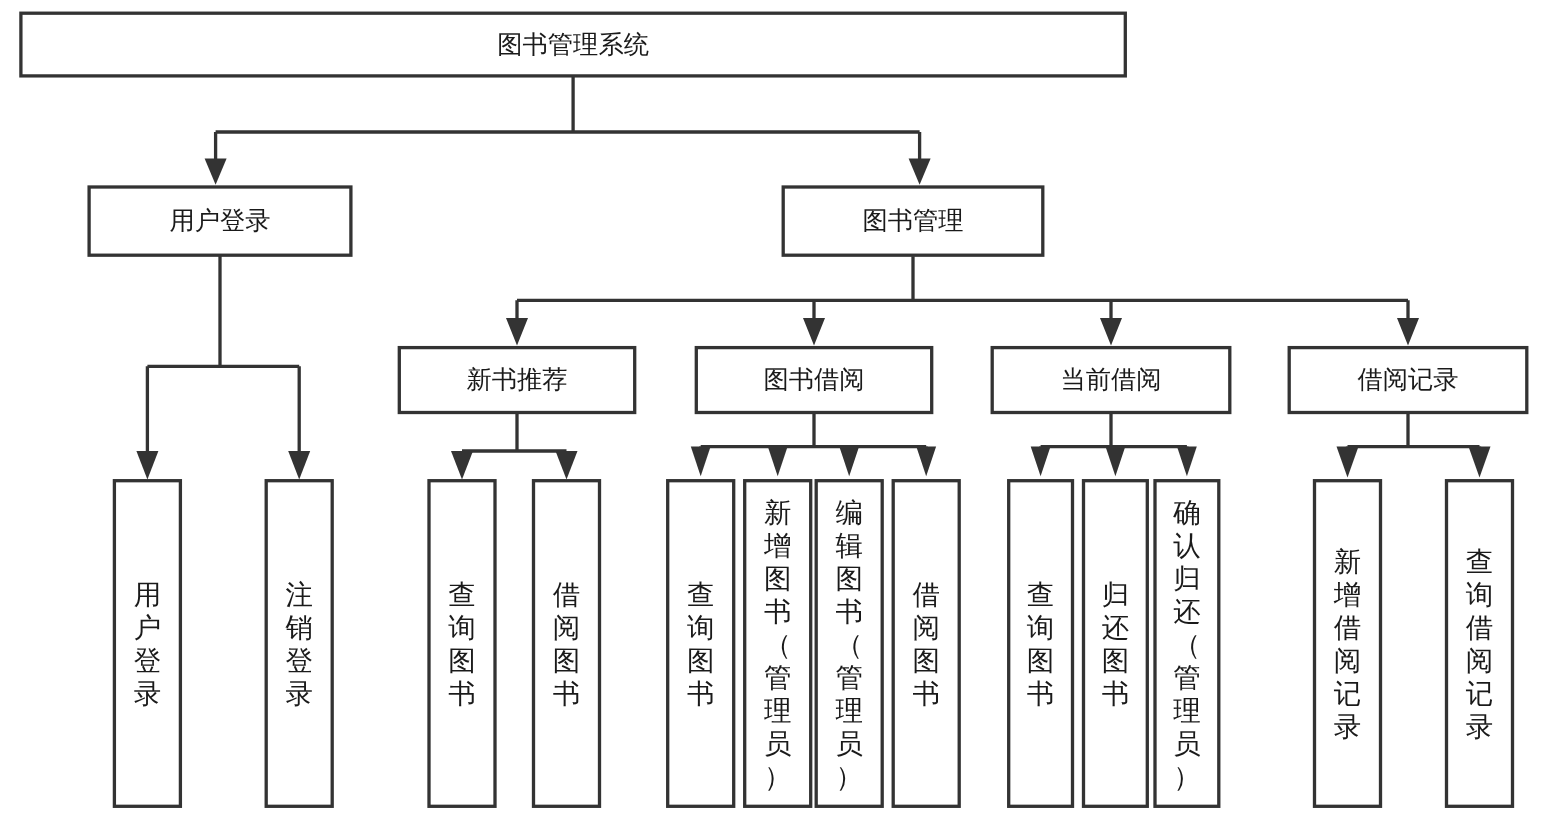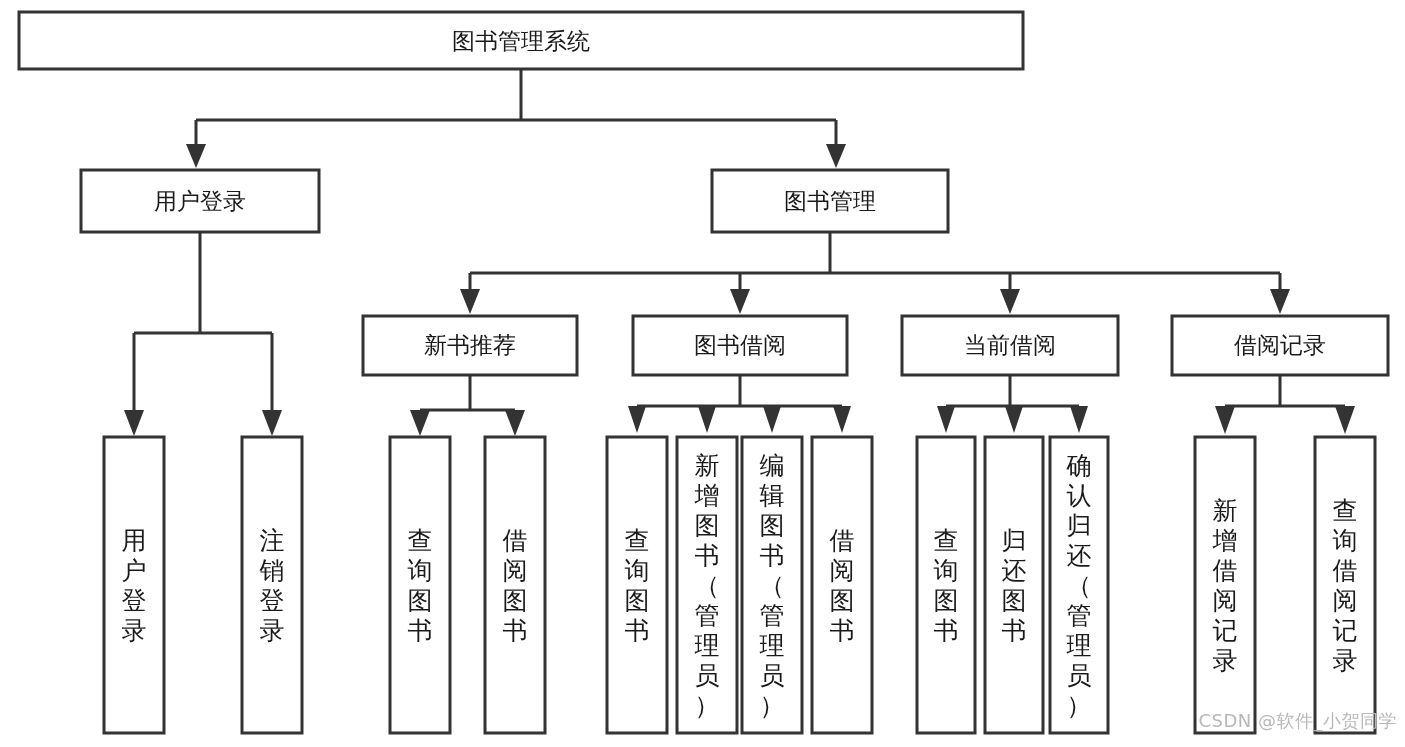--- a/index.html
+++ b/index.html
@@ -191,14 +191,13 @@
       <rect class="node-rect" x="1195" y="437" width="60" height="296"></rect>
       <text class="node-label-vert" x="1225" y="438"><tspan x="1225" y="519.4">新</tspan><tspan x="1225" y="549.4">增</tspan><tspan x="1225" y="579.4">借</tspan><tspan x="1225" y="609.4">阅</tspan><tspan x="1225" y="639.4">记</tspan><tspan x="1225" y="669.4">录</tspan></text>
     </g>
     <g>
       <rect class="node-rect" x="1315" y="437" width="60" height="296"></rect>
       <text class="node-label-vert" x="1345" y="438"><tspan x="1345" y="519.4">查</tspan><tspan x="1345" y="549.4">询</tspan><tspan x="1345" y="579.4">借</tspan><tspan x="1345" y="609.4">阅</tspan><tspan x="1345" y="639.4">记</tspan><tspan x="1345" y="669.4">录</tspan></text>
     </g>
 
   </svg>
 
-  <div class="watermark">CSDN @软件_小贺同学</div>
 </div>
 
 </body></html>

